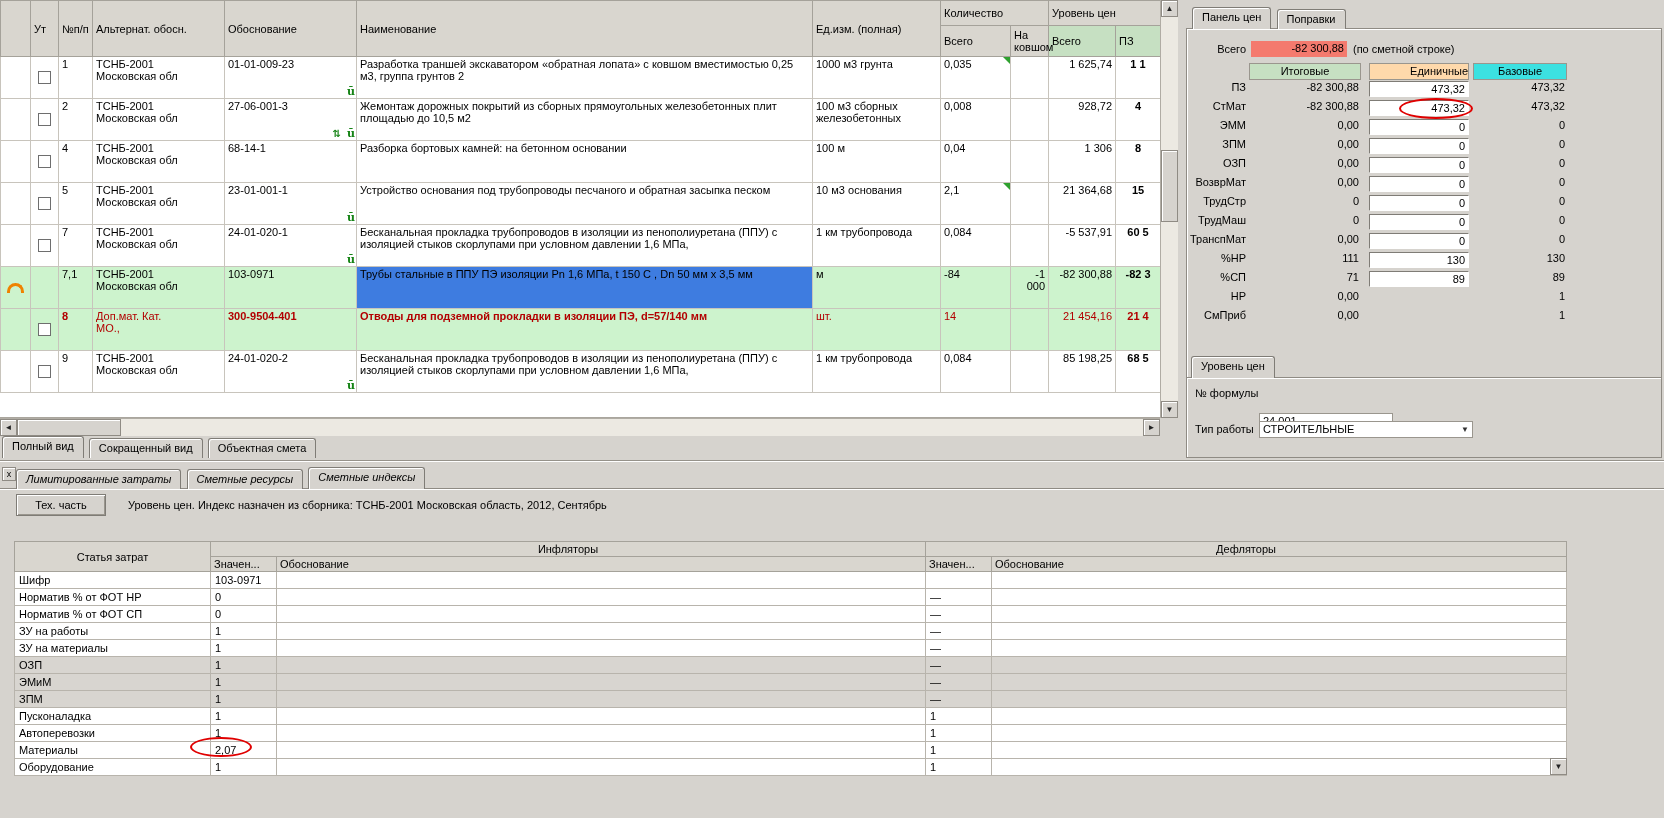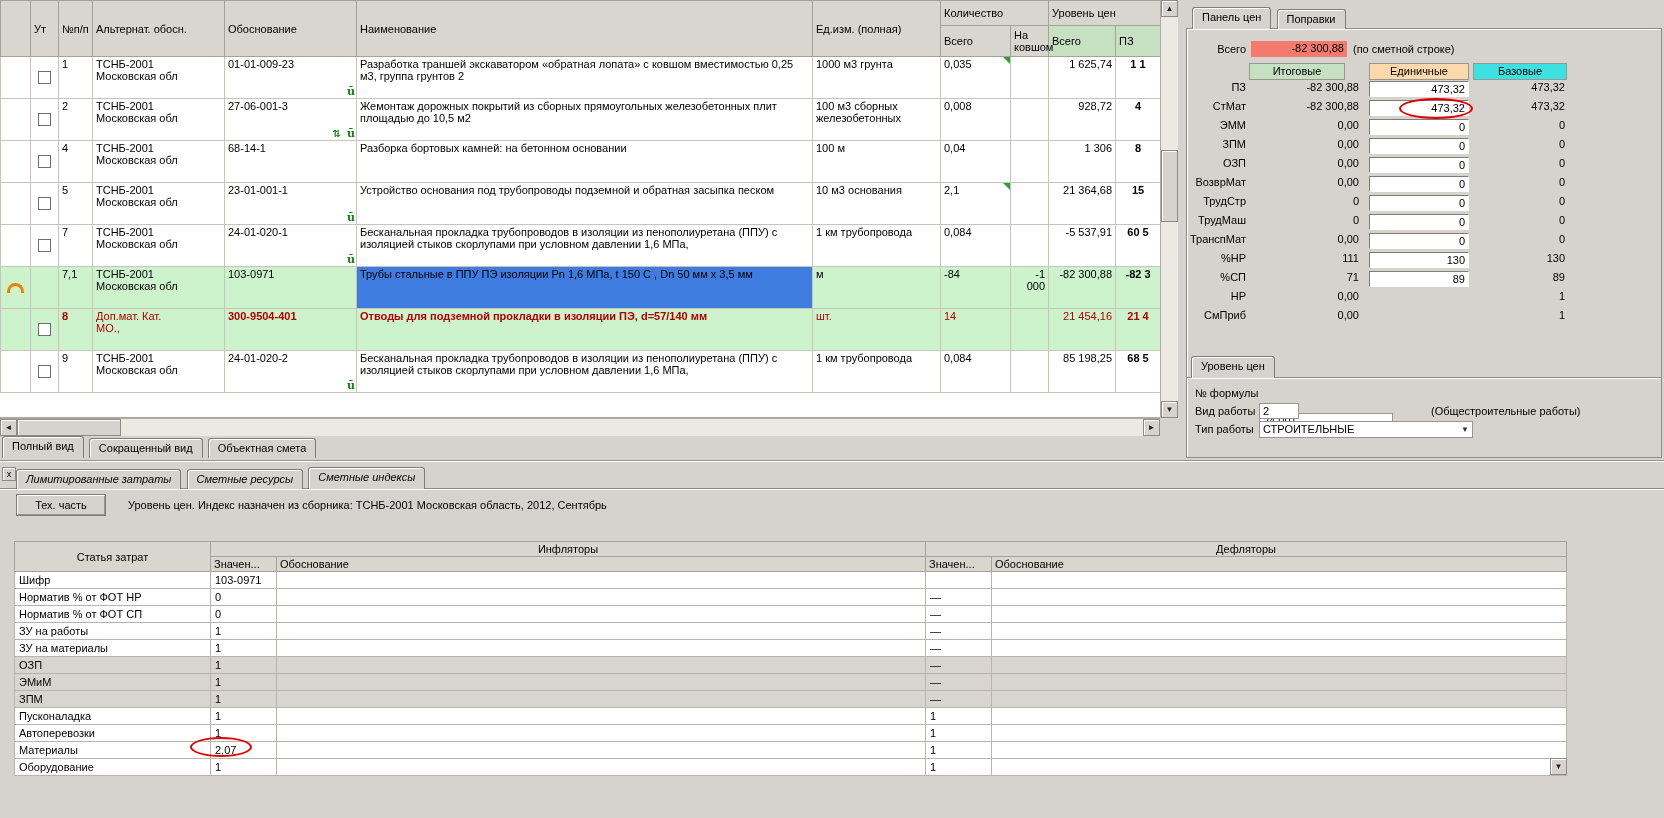--- a/index.html
+++ b/index.html
@@ -183,21 +183,21 @@
     </tr>
     <tr>
       <td class="c-gutter"></td>
       <td class="c-check">
             <div class="checkbox"></div>
           </td>
       <td class="c-num">5</td>
       <td class="c-alt">ТСНБ-2001
 Московская обл</td>
       <td class="c-basis"><span>23-01-001-1</span><span class="book-icon">ū</span></td>
-      <td class="c-name">Устройство основания под трубопроводы подземной и обратная засыпка песком</td>
+      <td class="c-name">Устройство основания под трубопроводы песчаного и обратная засыпка песком</td>
       <td class="c-unit">10 м3 основания</td>
       <td class="c-qty"><span>2,1</span><span class="qty-flag"></span></td>
       <td class="c-qtyper"></td>
       <td class="c-total">21 364,68</td>
       <td class="c-pz">15</td>
     </tr>
     <tr>
       <td class="c-gutter"></td>
       <td class="c-check">
             <div class="checkbox"></div>
@@ -288,22 +288,22 @@
     <span class="tab">Поправки</span>
   </div>
   <div class="rp-body">
 
     <div class="rp-row" style="top:14px">
       <span class="rpl">Всего</span>
       <span class="rp-total-value">-82 300,88</span>
       <span class="rp-total-note">(по сметной строке)</span>
     </div>
 
-    <span class="rp-colhdr" style="left:62px; top:34px; width:96px; background:#c6e0c2;">Итоговые</span>
-    <span class="rp-colhdr" style="left:182px; top:34px; width:100px; background:#ffd9ab;">Единичные</span>
+    <span class="rp-colhdr" style="left:62px; top:34px; width:112px; background:#c6e0c2;">Итоговые</span>
+    <span class="rp-colhdr" style="left:182px; top:34px; width:100px; background:#ffd9ab;text-align:right;">Единичные</span>
     <span class="rp-colhdr" style="left:286px; top:34px; width:94px; background:#3ce1e1;">Базовые</span>
 
     <div class="rp-row" style="top:52px">
       <span class="rpl">ПЗ</span>
       <span class="rpi">-82 300,88</span>
       <span class="rpu-box">473,32</span>
       <span class="rpb">473,32</span>
     </div>
     <div class="rp-row" style="top:71px">
       <span class="rpl">СтМат</span>
@@ -376,25 +376,20 @@
       <span class="rpi">0,00</span>
       <span class="rpb">1</span>
     </div>
 
     <span class="tab active" style="position:absolute; left:4px; top:327px;">Уровень цен</span>
     <div class="rp-line" style="top:348px"></div>
 
     <div class="rp-field" style="top:356px">
       <span class="f-label">№ формулы</span>
       <span class="f-box" style="left:72px; top:12px; width:134px;margin-top:16px;">24 001</span>
-    </div>
-    <div class="rp-field" style="top:374px">
-      <span class="f-label">Вид работы</span>
-      <span class="f-box" style="left:72px; top:0; width:40px;">2</span>
-      <span class="f-note" style="left:244px;">(Общестроительные работы)</span>
     </div>
     <div class="rp-field" style="top:392px">
       <span class="f-label">Тип работы</span>
       <span class="f-combo"><span style="position:static">СТРОИТЕЛЬНЫЕ</span><span class="combo-arrow">▼</span></span>
     </div>
   </div>
 </div>
 
 <div class="bottom-panel">
   <div class="bp-close">x</div>

